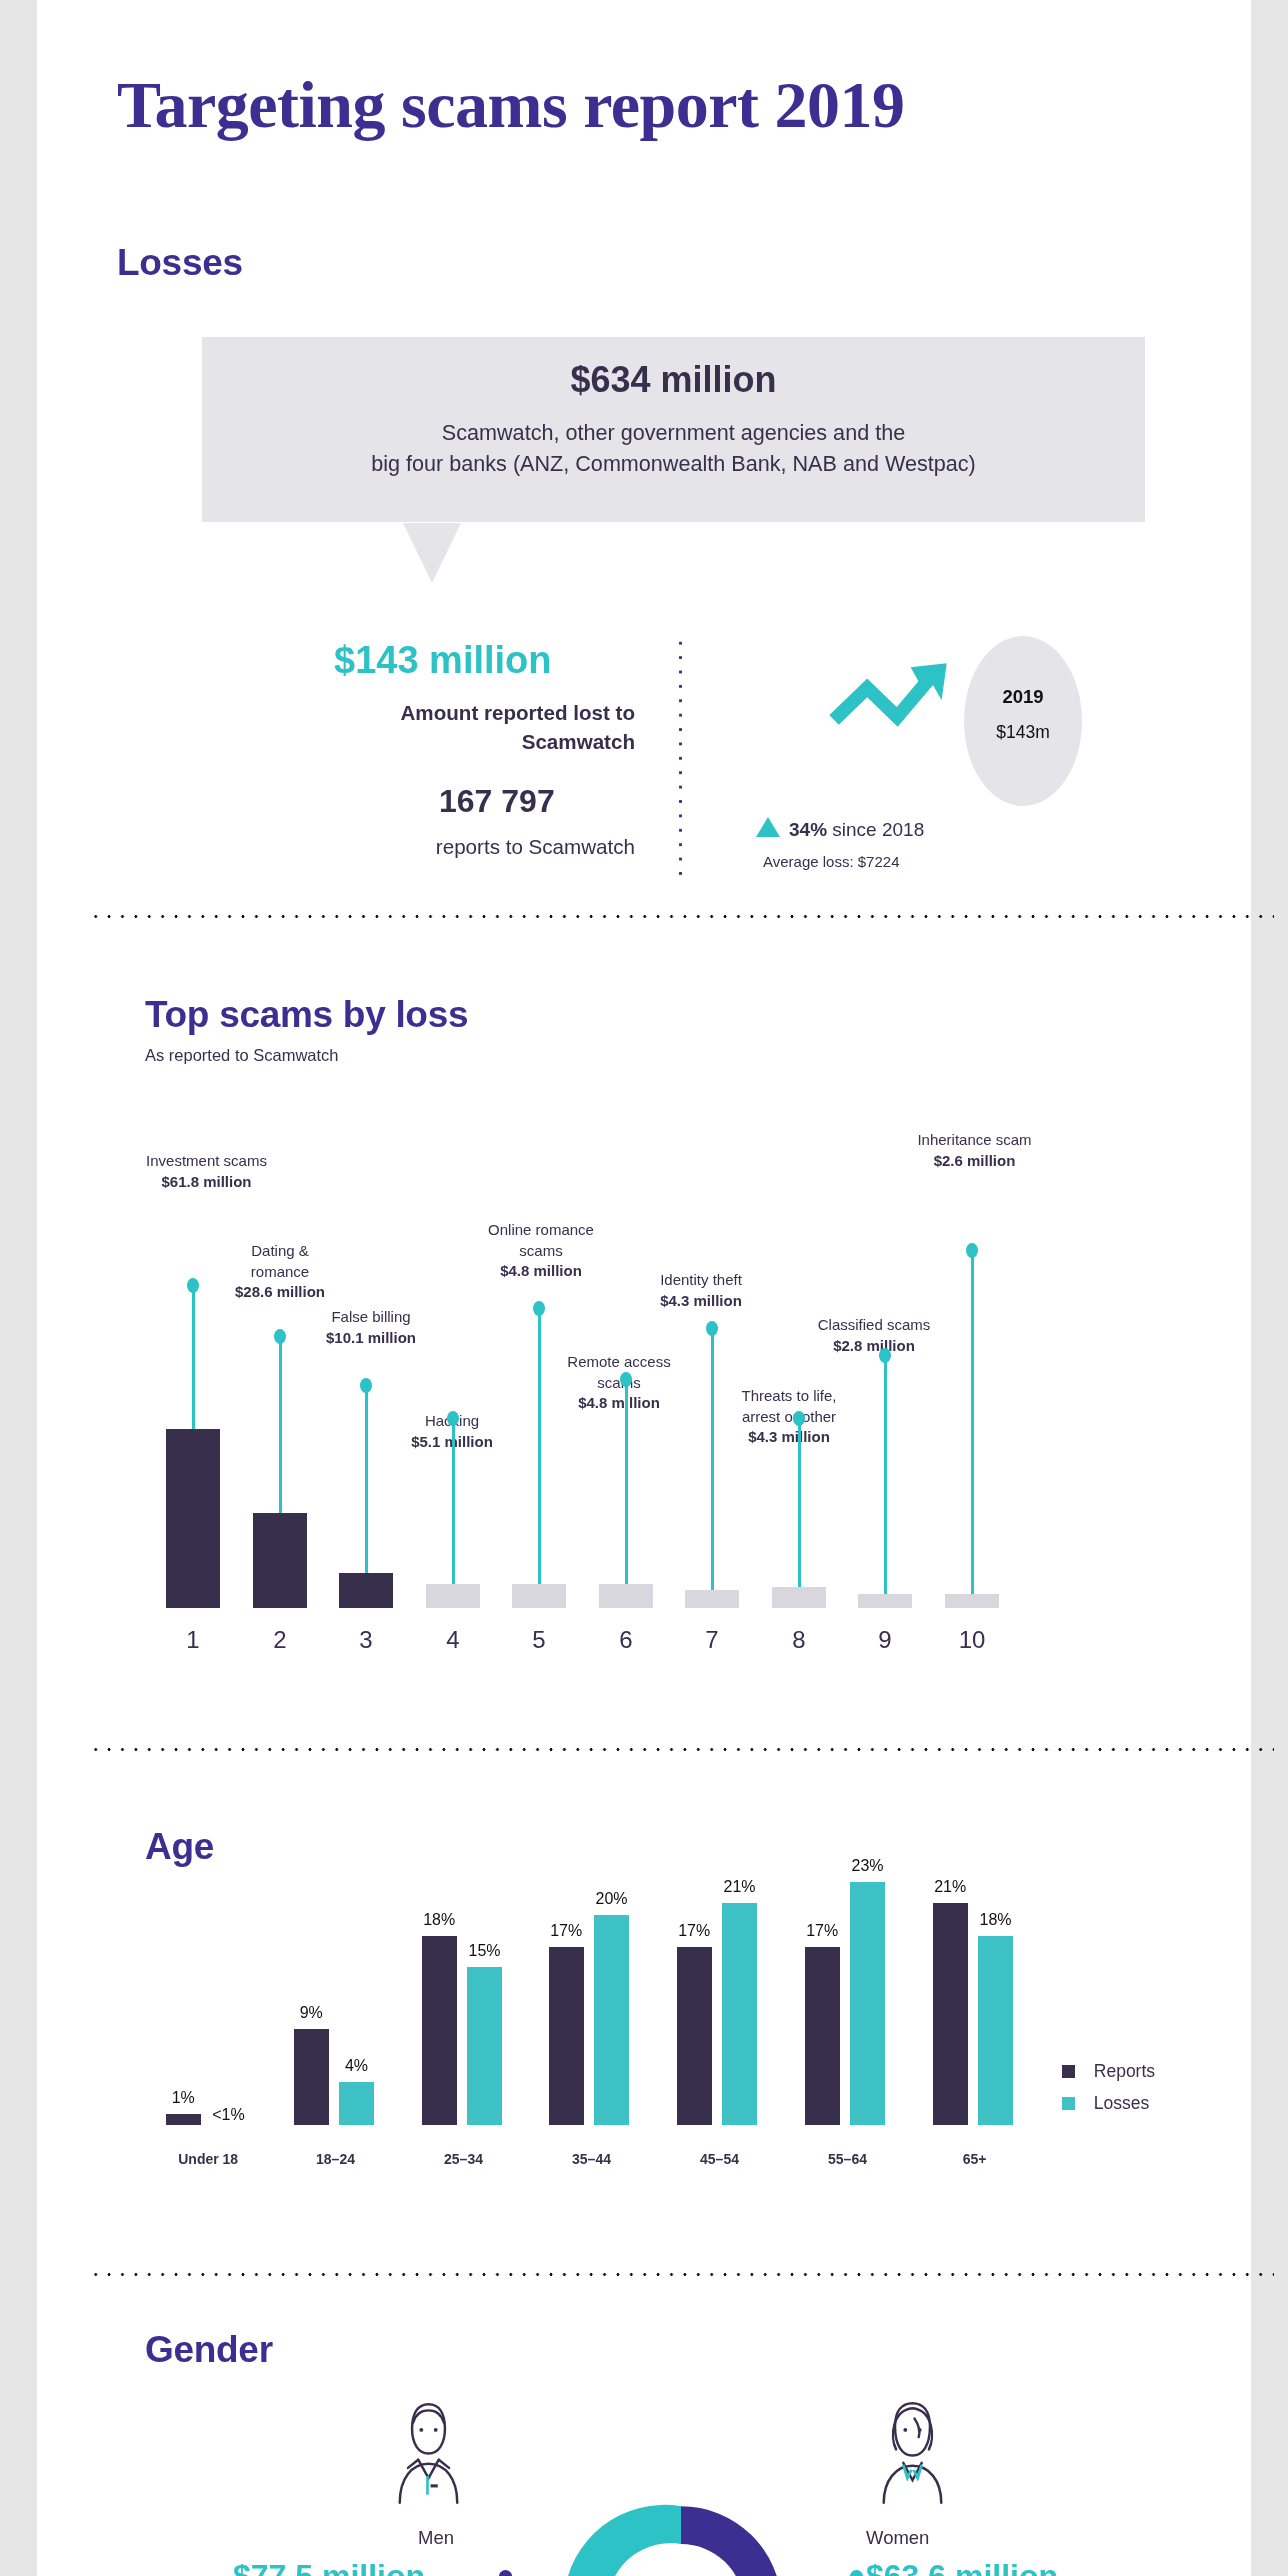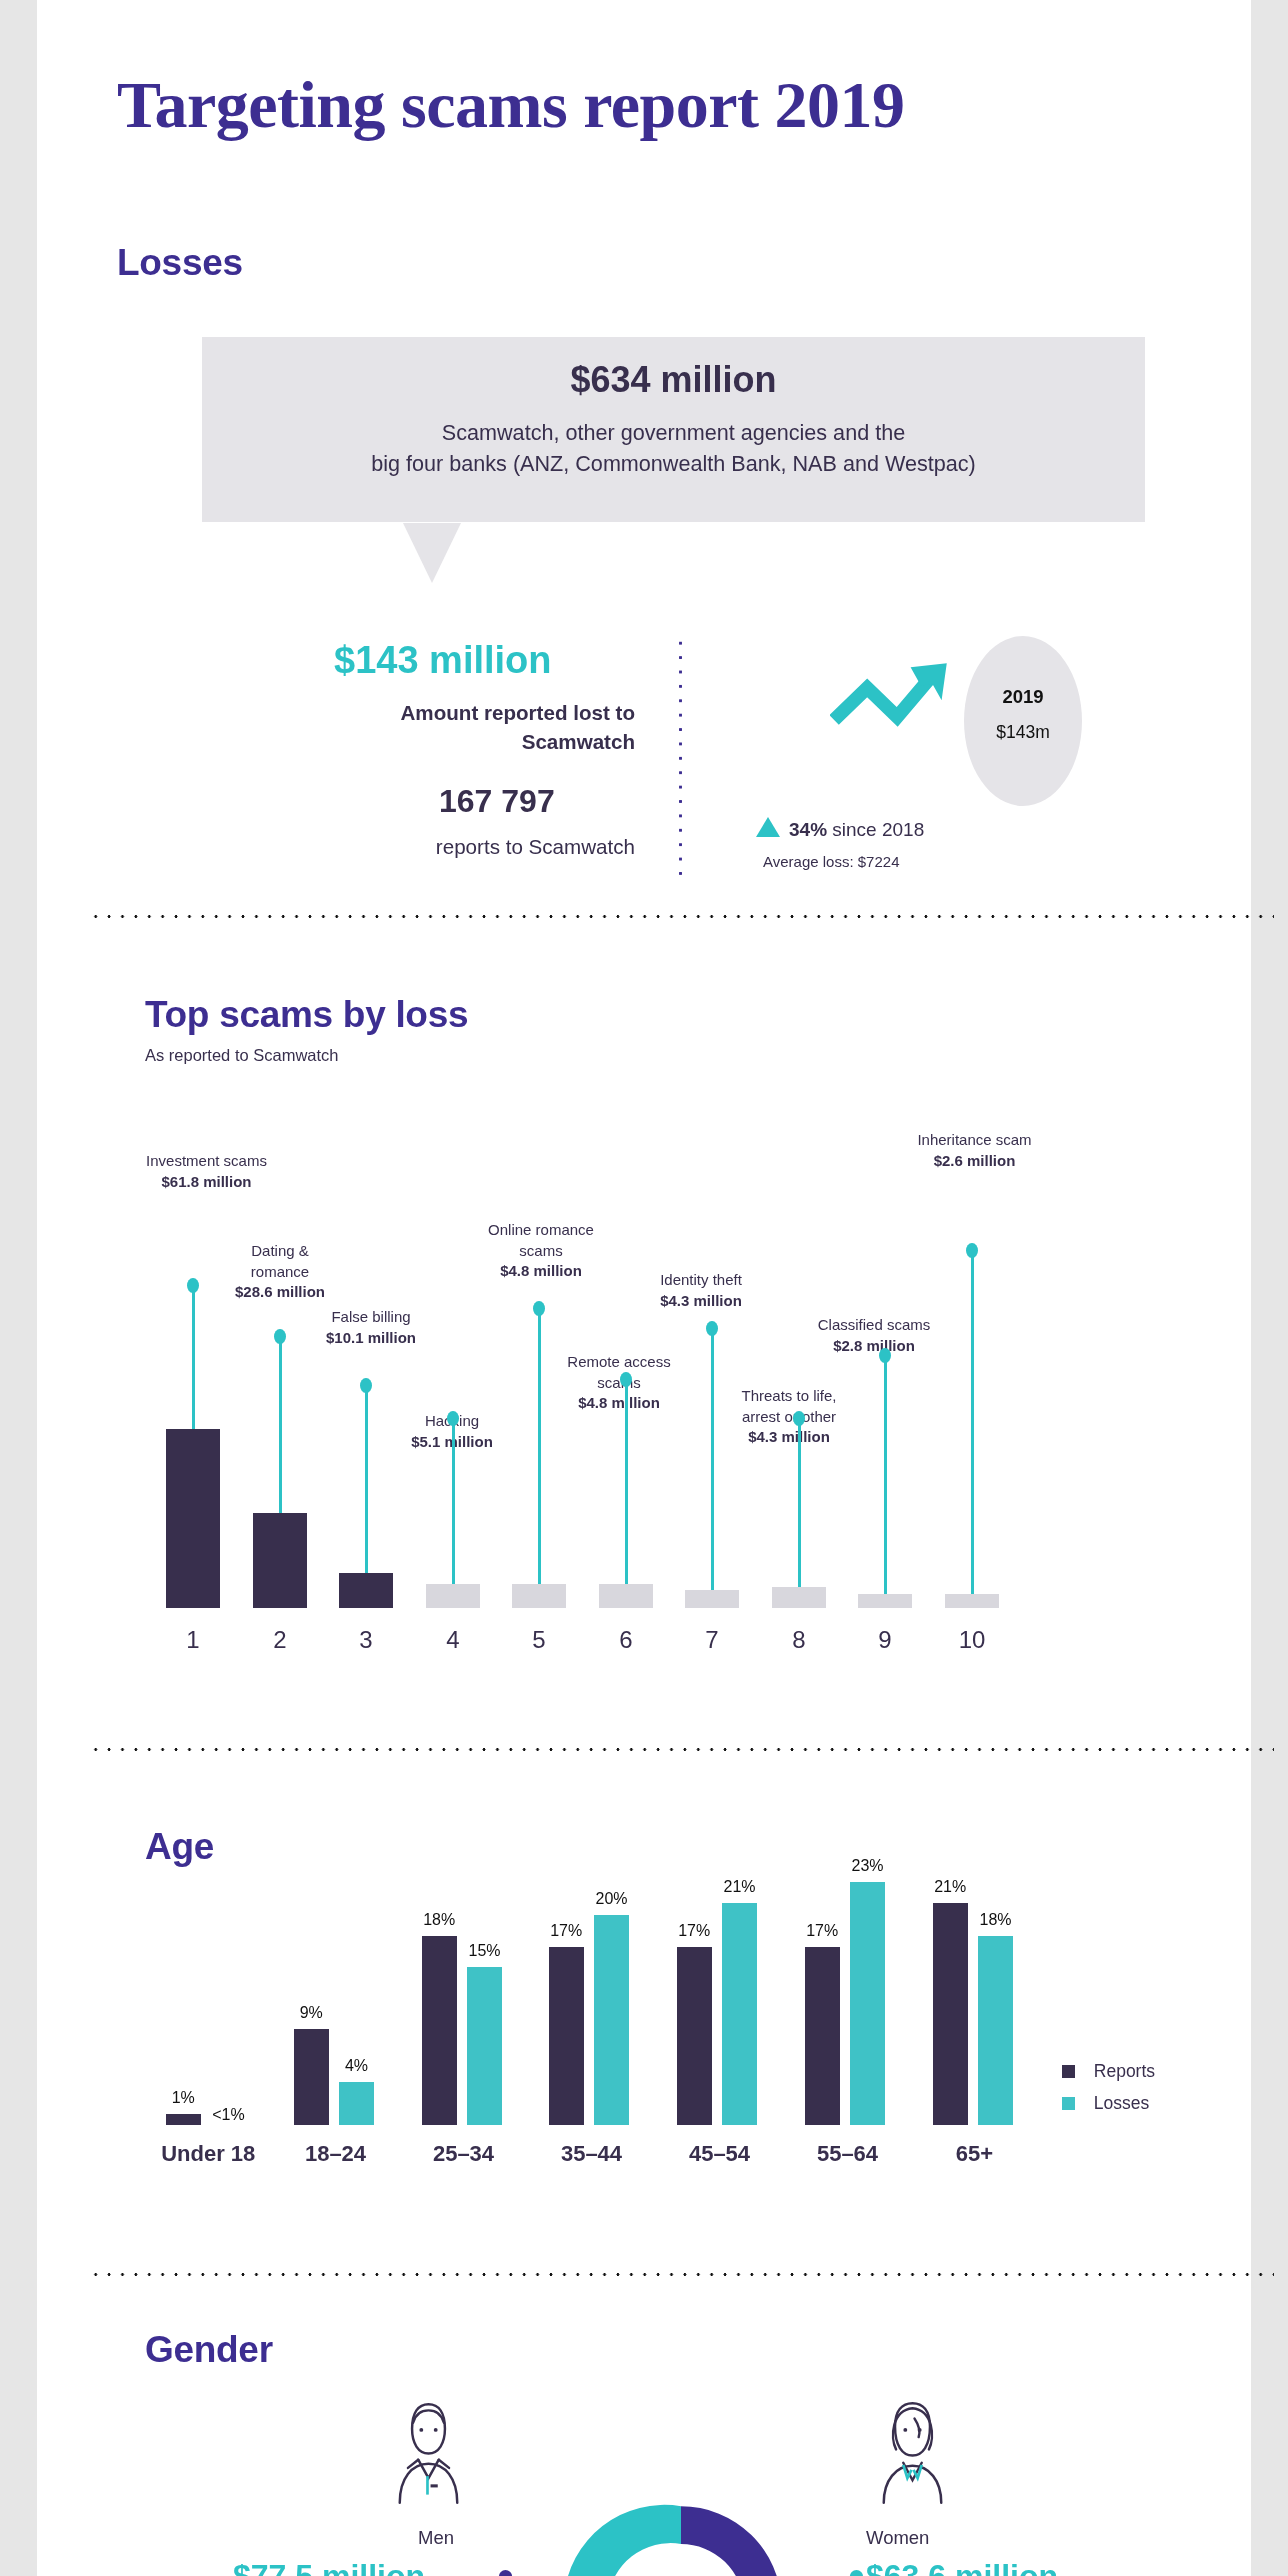--- a/index.html
+++ b/index.html
@@ -246,21 +246,21 @@
     width: 57px;
     text-align: center;
     font-size: 16px;
     color: #111;
   }
   .age-xlab {
     position: absolute;
     bottom: 7.2px;
     width: 103px;
     text-align: center;
-    font-size: 22px;
+    font-size: 14px;
     font-weight: bold;
     color: #382f4d;
   }
   .legend { position: absolute; left: 1025px; top: 2061px; }
   .leg-row { display: flex; align-items: center; margin-bottom: 11.3px; gap: 6px; }
   .leg-sw { width: 13.4px; height: 13.4px; margin-right: 12.4px; }
   .leg-tx { font-size: 17.5px; color: #382f4d; }
 
   
   .g-icon { position: absolute; }

